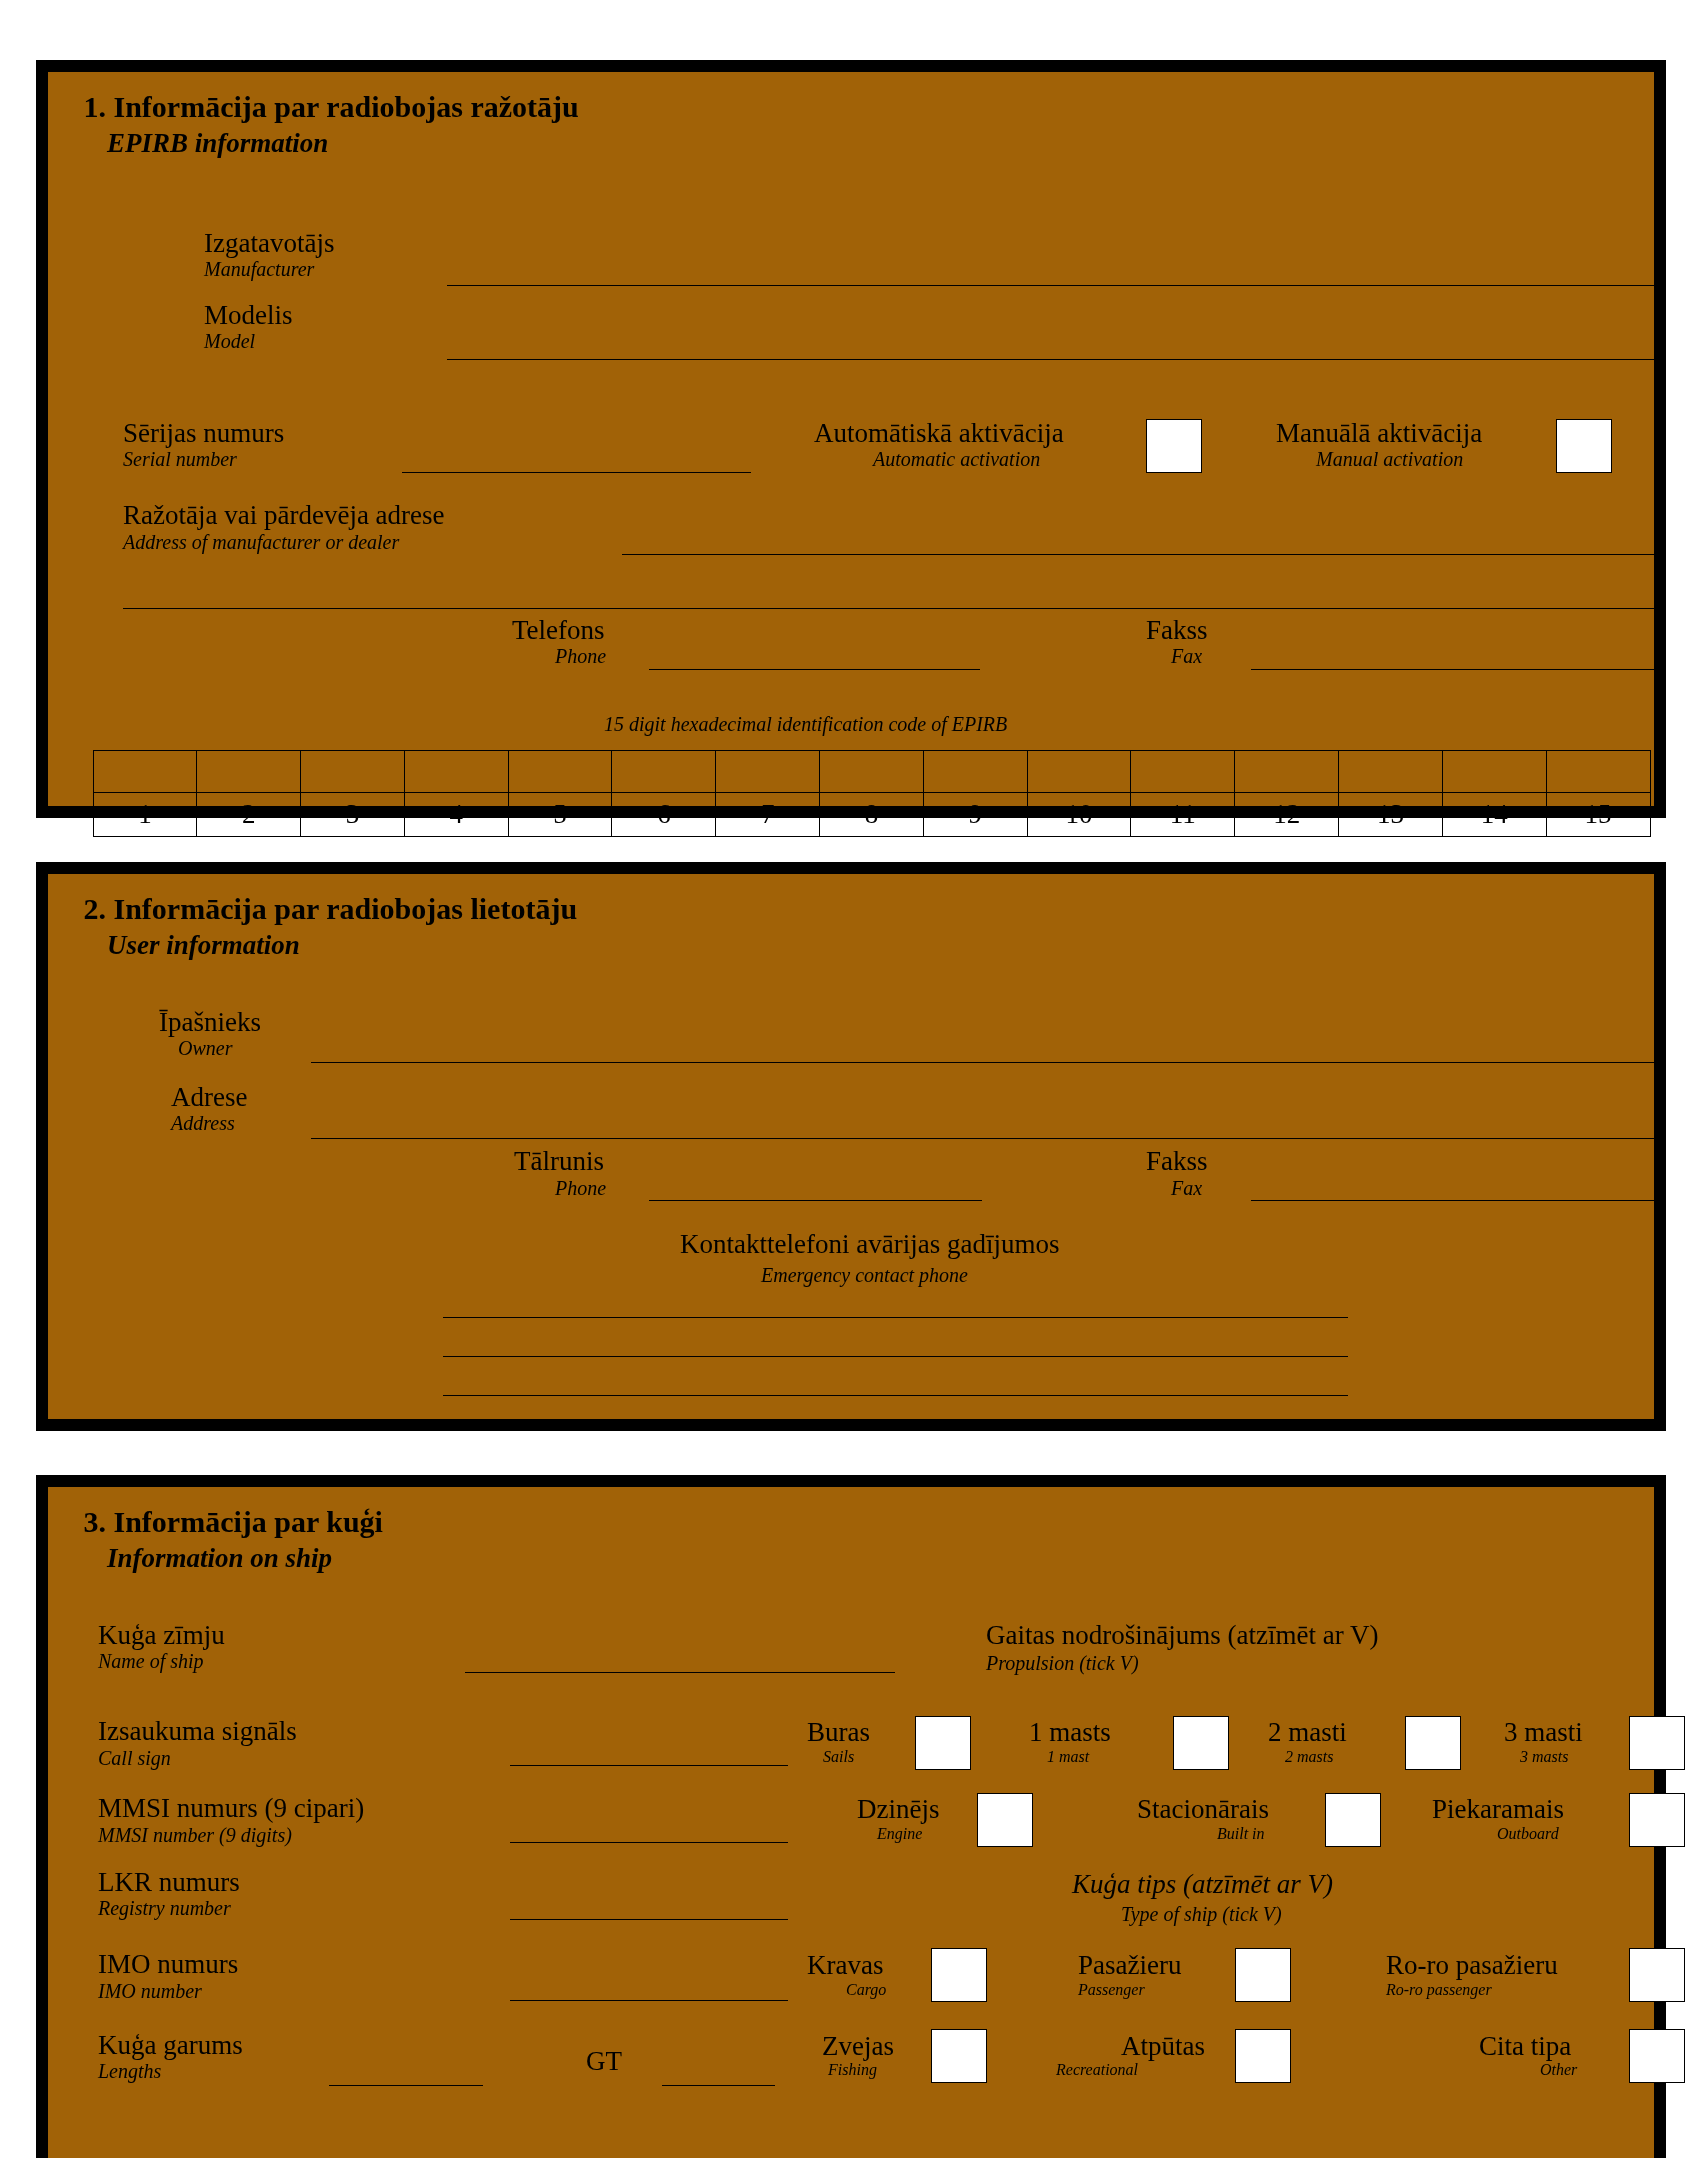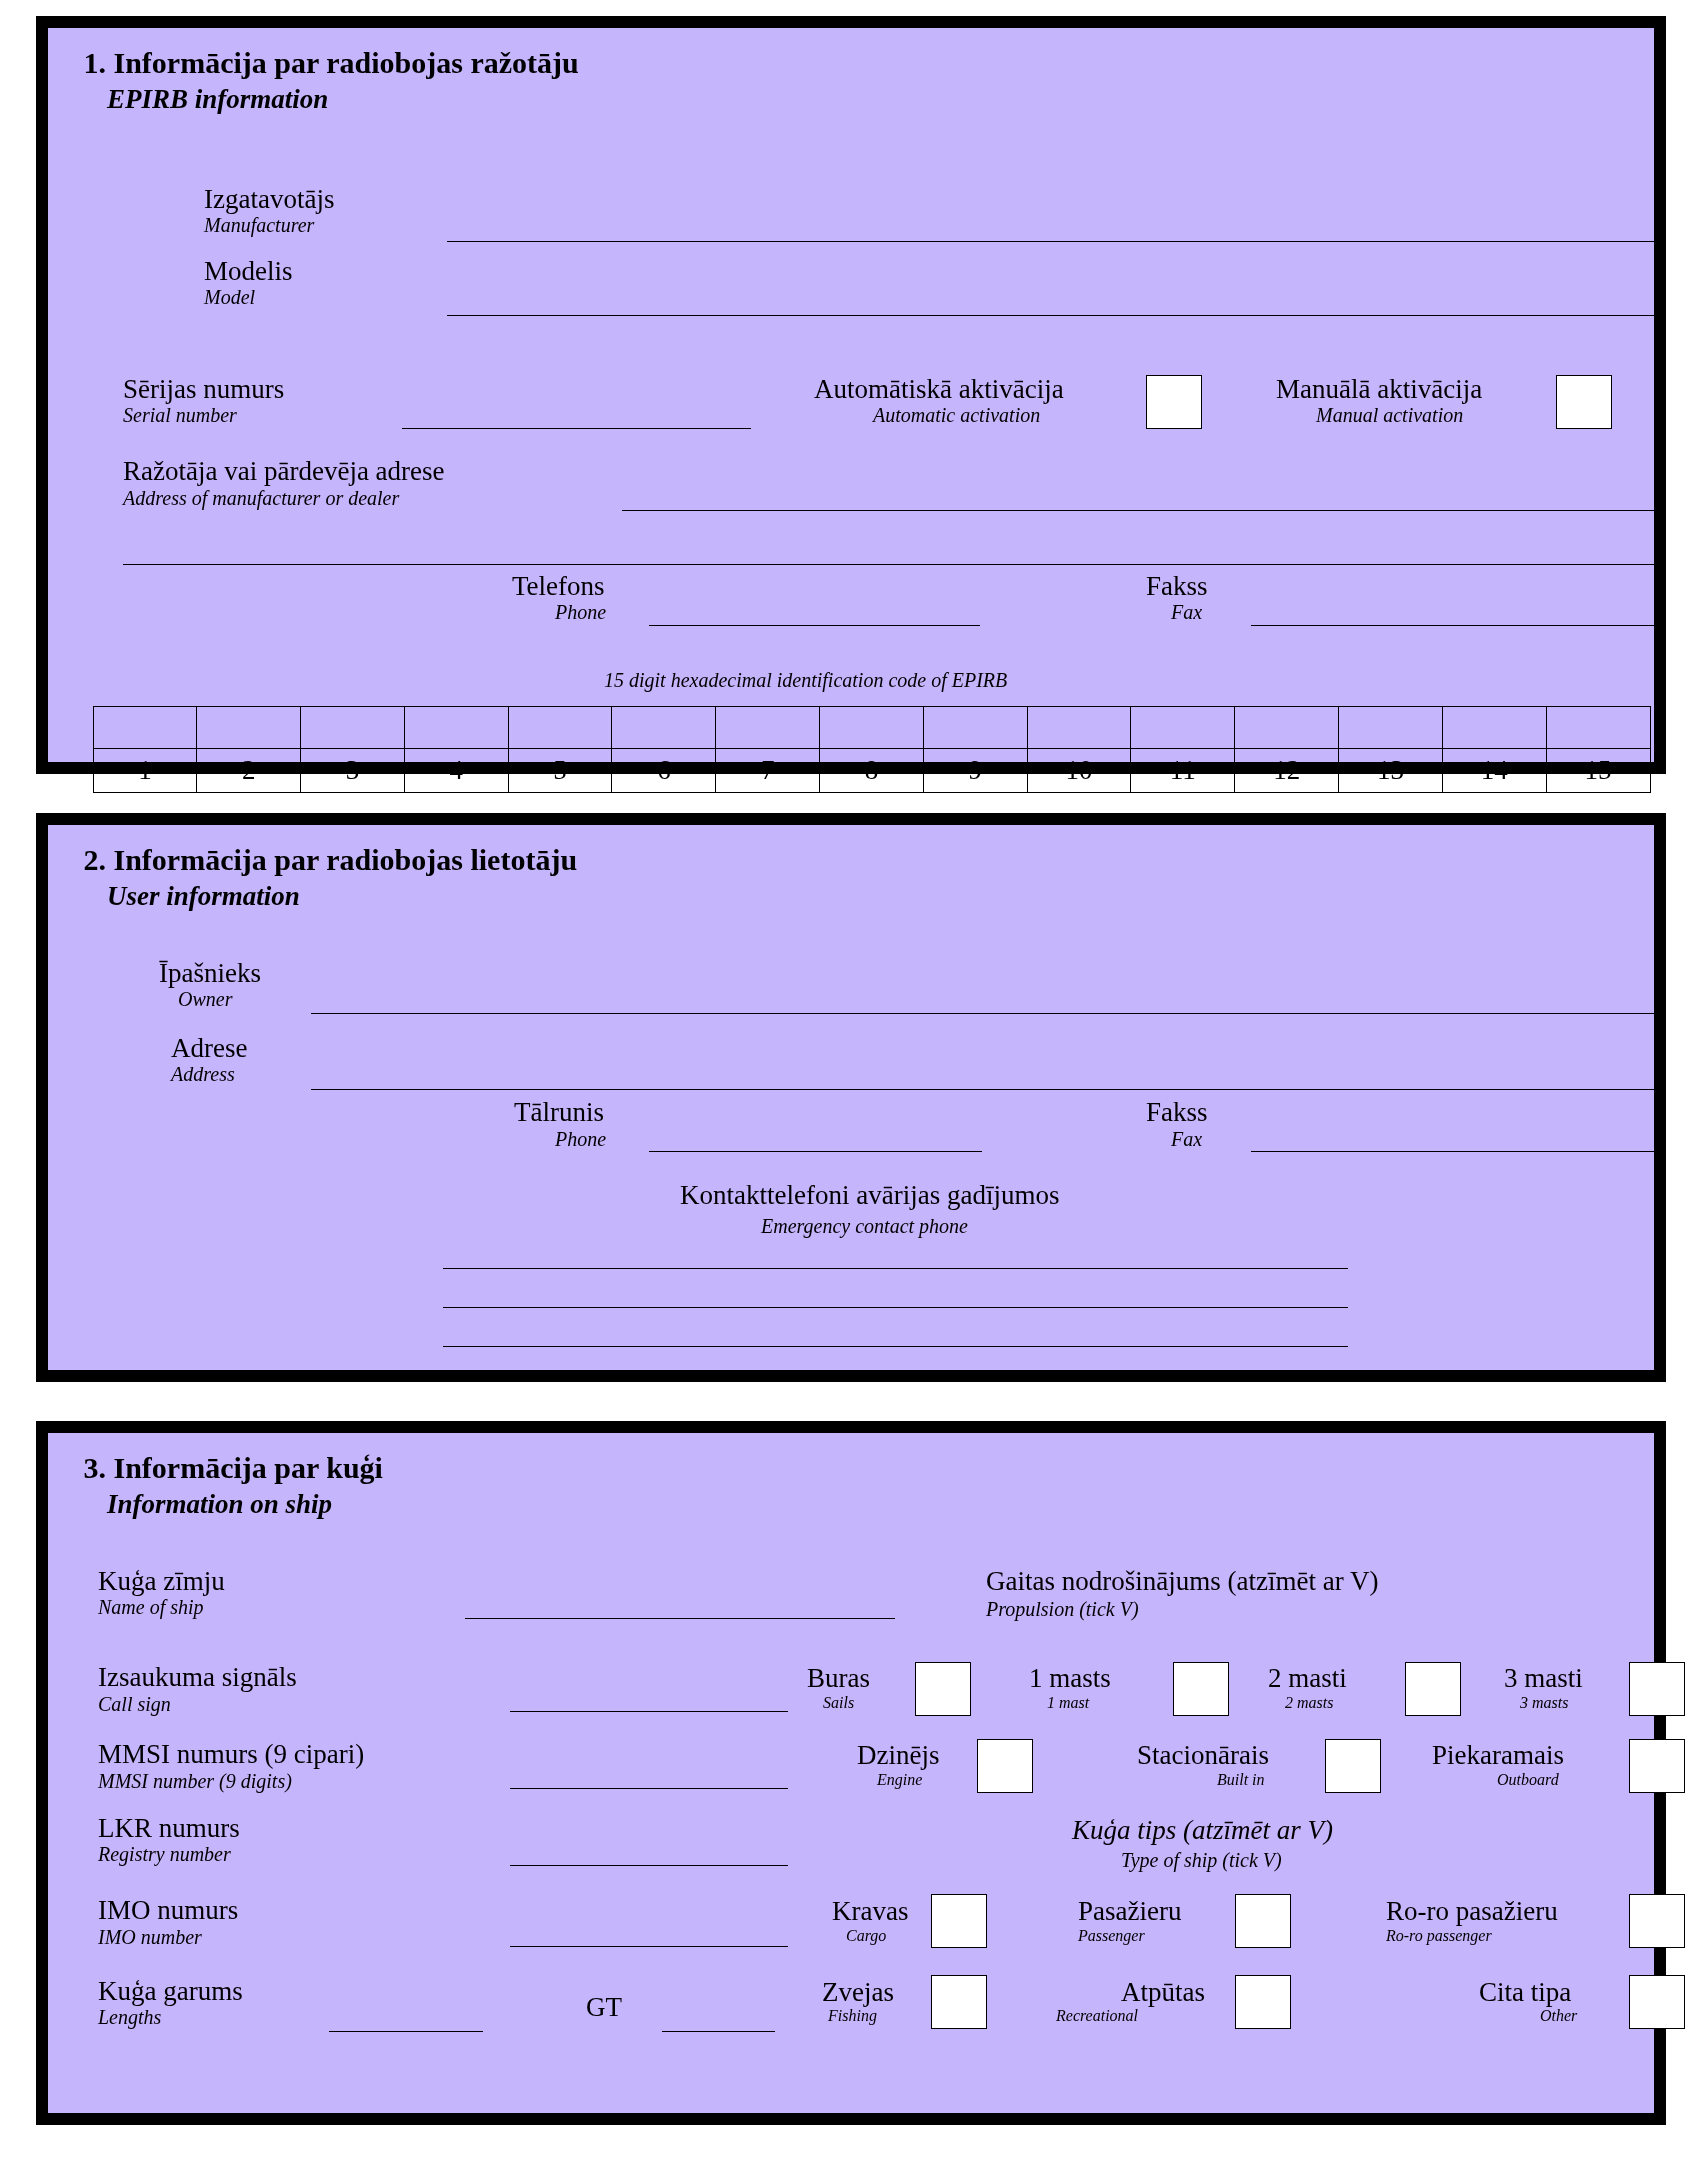--- a/index.html
+++ b/index.html
@@ -12,24 +12,25 @@
     font-family: "Liberation Serif", serif;
     color: #000000;
   }
   .page {
     width: 1702px;
     box-sizing: border-box;
     padding: 16px 36px 36px 36px;
   }
   .section {
     border: 12.5px solid #000000;
-    background: #c4b5fd;
+    background: #a16207;
     box-sizing: border-box;
     margin-bottom: 39px;
     position: relative;
+    margin-top: 44px;
   }
   .section-inner {
     padding: 12.5px 23px 19.7px 23px;
     position: relative;
   }
   .sec-title {
     font-size: 30px;
     font-weight: bold;
     line-height: 1.15;
     margin: 5.4px 0 0 12.5px;
@@ -278,21 +279,21 @@
         <div class="abs tick-en" style="left:1146px; top:251px;">Built in</div>
         <div class="abs box" style="left:1254px; top:219px;"></div>
 
         <div class="abs tick-lv" style="left:1361px; top:220px;">Piekaramais</div>
         <div class="abs tick-en" style="left:1426px; top:251px;">Outboard</div>
         <div class="abs box" style="left:1558px; top:219px;"></div>
 
         <div class="abs lv" style="left:1001px; top:296px;font-style:italic;">Kuģa tips (atzīmēt ar V)</div>
         <div class="abs en" style="left:1050px; top:330px;">Type of ship (tick V)</div>
 
-        <div class="abs tick-lv" style="left:761px; top:376px;">Kravas</div>
+        <div class="abs tick-lv" style="left:736px; top:376px;">Kravas</div>
         <div class="abs tick-en" style="left:775px; top:407px;">Cargo</div>
         <div class="abs box" style="left:860px; top:374px;"></div>
 
         <div class="abs tick-lv" style="left:1007px; top:376px;">Pasažieru</div>
         <div class="abs tick-en" style="left:1007px; top:407px;">Passenger</div>
         <div class="abs box" style="left:1164px; top:374px;"></div>
 
         <div class="abs tick-lv" style="left:1315px; top:376px;">Ro-ro pasažieru</div>
         <div class="abs tick-en" style="left:1315px; top:407px;">Ro-ro passenger</div>
         <div class="abs box" style="left:1558px; top:374px;"></div>

